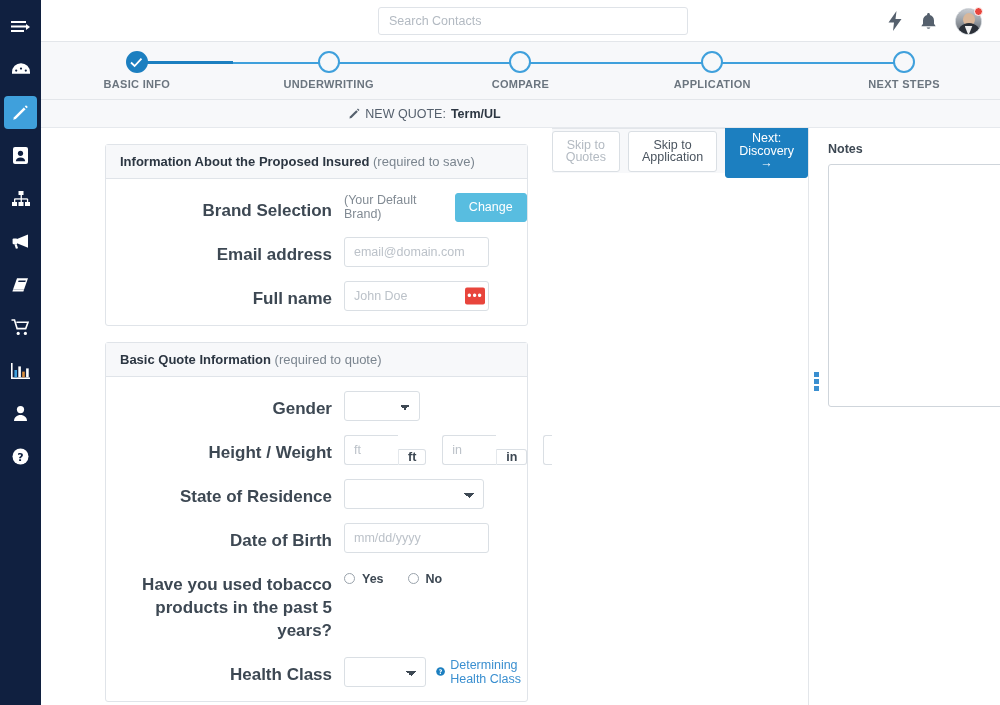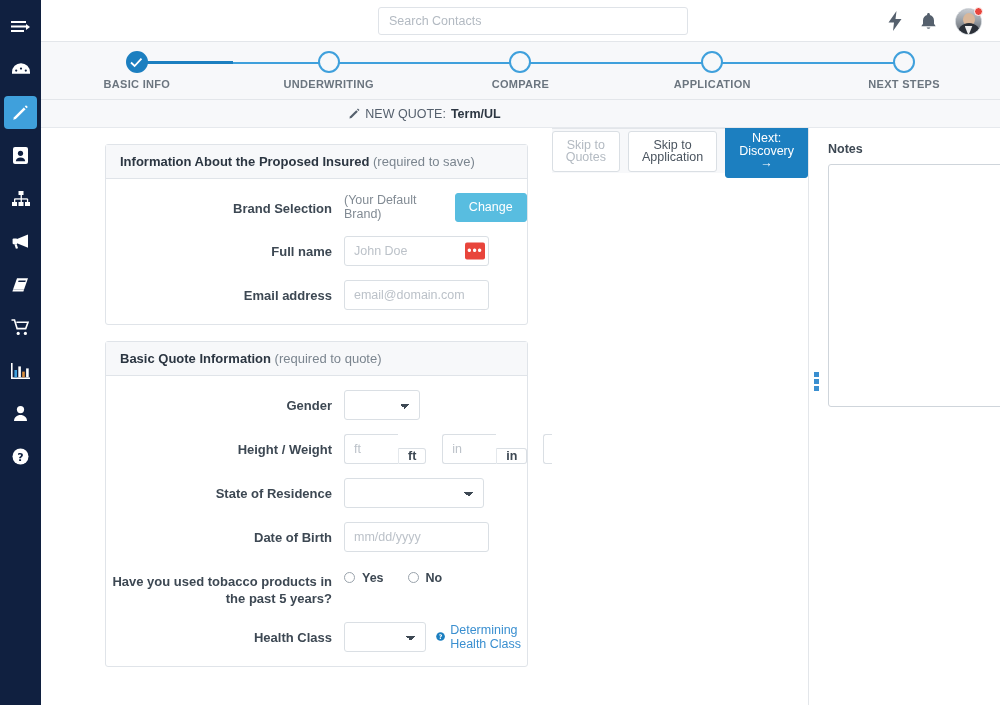--- a/index.html
+++ b/index.html
@@ -199,21 +199,21 @@
   .frow {
     display: flex; align-items: flex-start;
     margin-bottom: 14px;
   }
   .frow:last-child { margin-bottom: 0; }
   .flabel {
     width: 238px; flex: 0 0 238px;
     text-align: right;
     padding-right: 12px;
     padding-top: 7px;
-    font-size: 13px; font-weight: bold; color: #3d4853;
+    font-size: 17px; font-weight: bold; color: #3d4853;
     line-height: 1.35;
   }
   .fctl { flex: 1 1 auto; display: flex; align-items: center; }
 
   input.t, select.s, textarea {
     font-family: "Liberation Sans", sans-serif;
     font-size: 12.5px;
     color: #55606d;
     border: 1px solid #dadfe4;
     border-radius: 3px;
@@ -545,33 +545,33 @@
 
             <div class="frow">
               <div class="flabel">Brand Selection</div>
               <div class="fctl">
                 <span class="brand-text">(Your Default Brand)</span>
                 <button class="btn btn-change">Change</button>
               </div>
             </div>
 
             <div class="frow">
+              <div class="flabel">Email address</div>
+              <div class="fctl">
+                <input class="t" type="text" style="width: 145px;" placeholder="email@domain.com">
+              </div>
+            </div>
+
+            <div class="frow">
               <div class="flabel">Full name</div>
               <div class="fctl">
                 <span class="name-wrap">
                   <input class="t" type="text" placeholder="John Doe" style="">
                   <span class="req-badge">•••</span>
                 </span>
-              </div>
-            </div>
-
-            <div class="frow">
-              <div class="flabel">Email address</div>
-              <div class="fctl">
-                <input class="t" type="text" style="width: 145px;" placeholder="email@domain.com">
               </div>
             </div>
 
           </div>
         </div>
 
         <div class="panel">
           <div class="panel-head">
             <b>Basic Quote Information</b>
             <span class="sub">(required to quote)</span>

